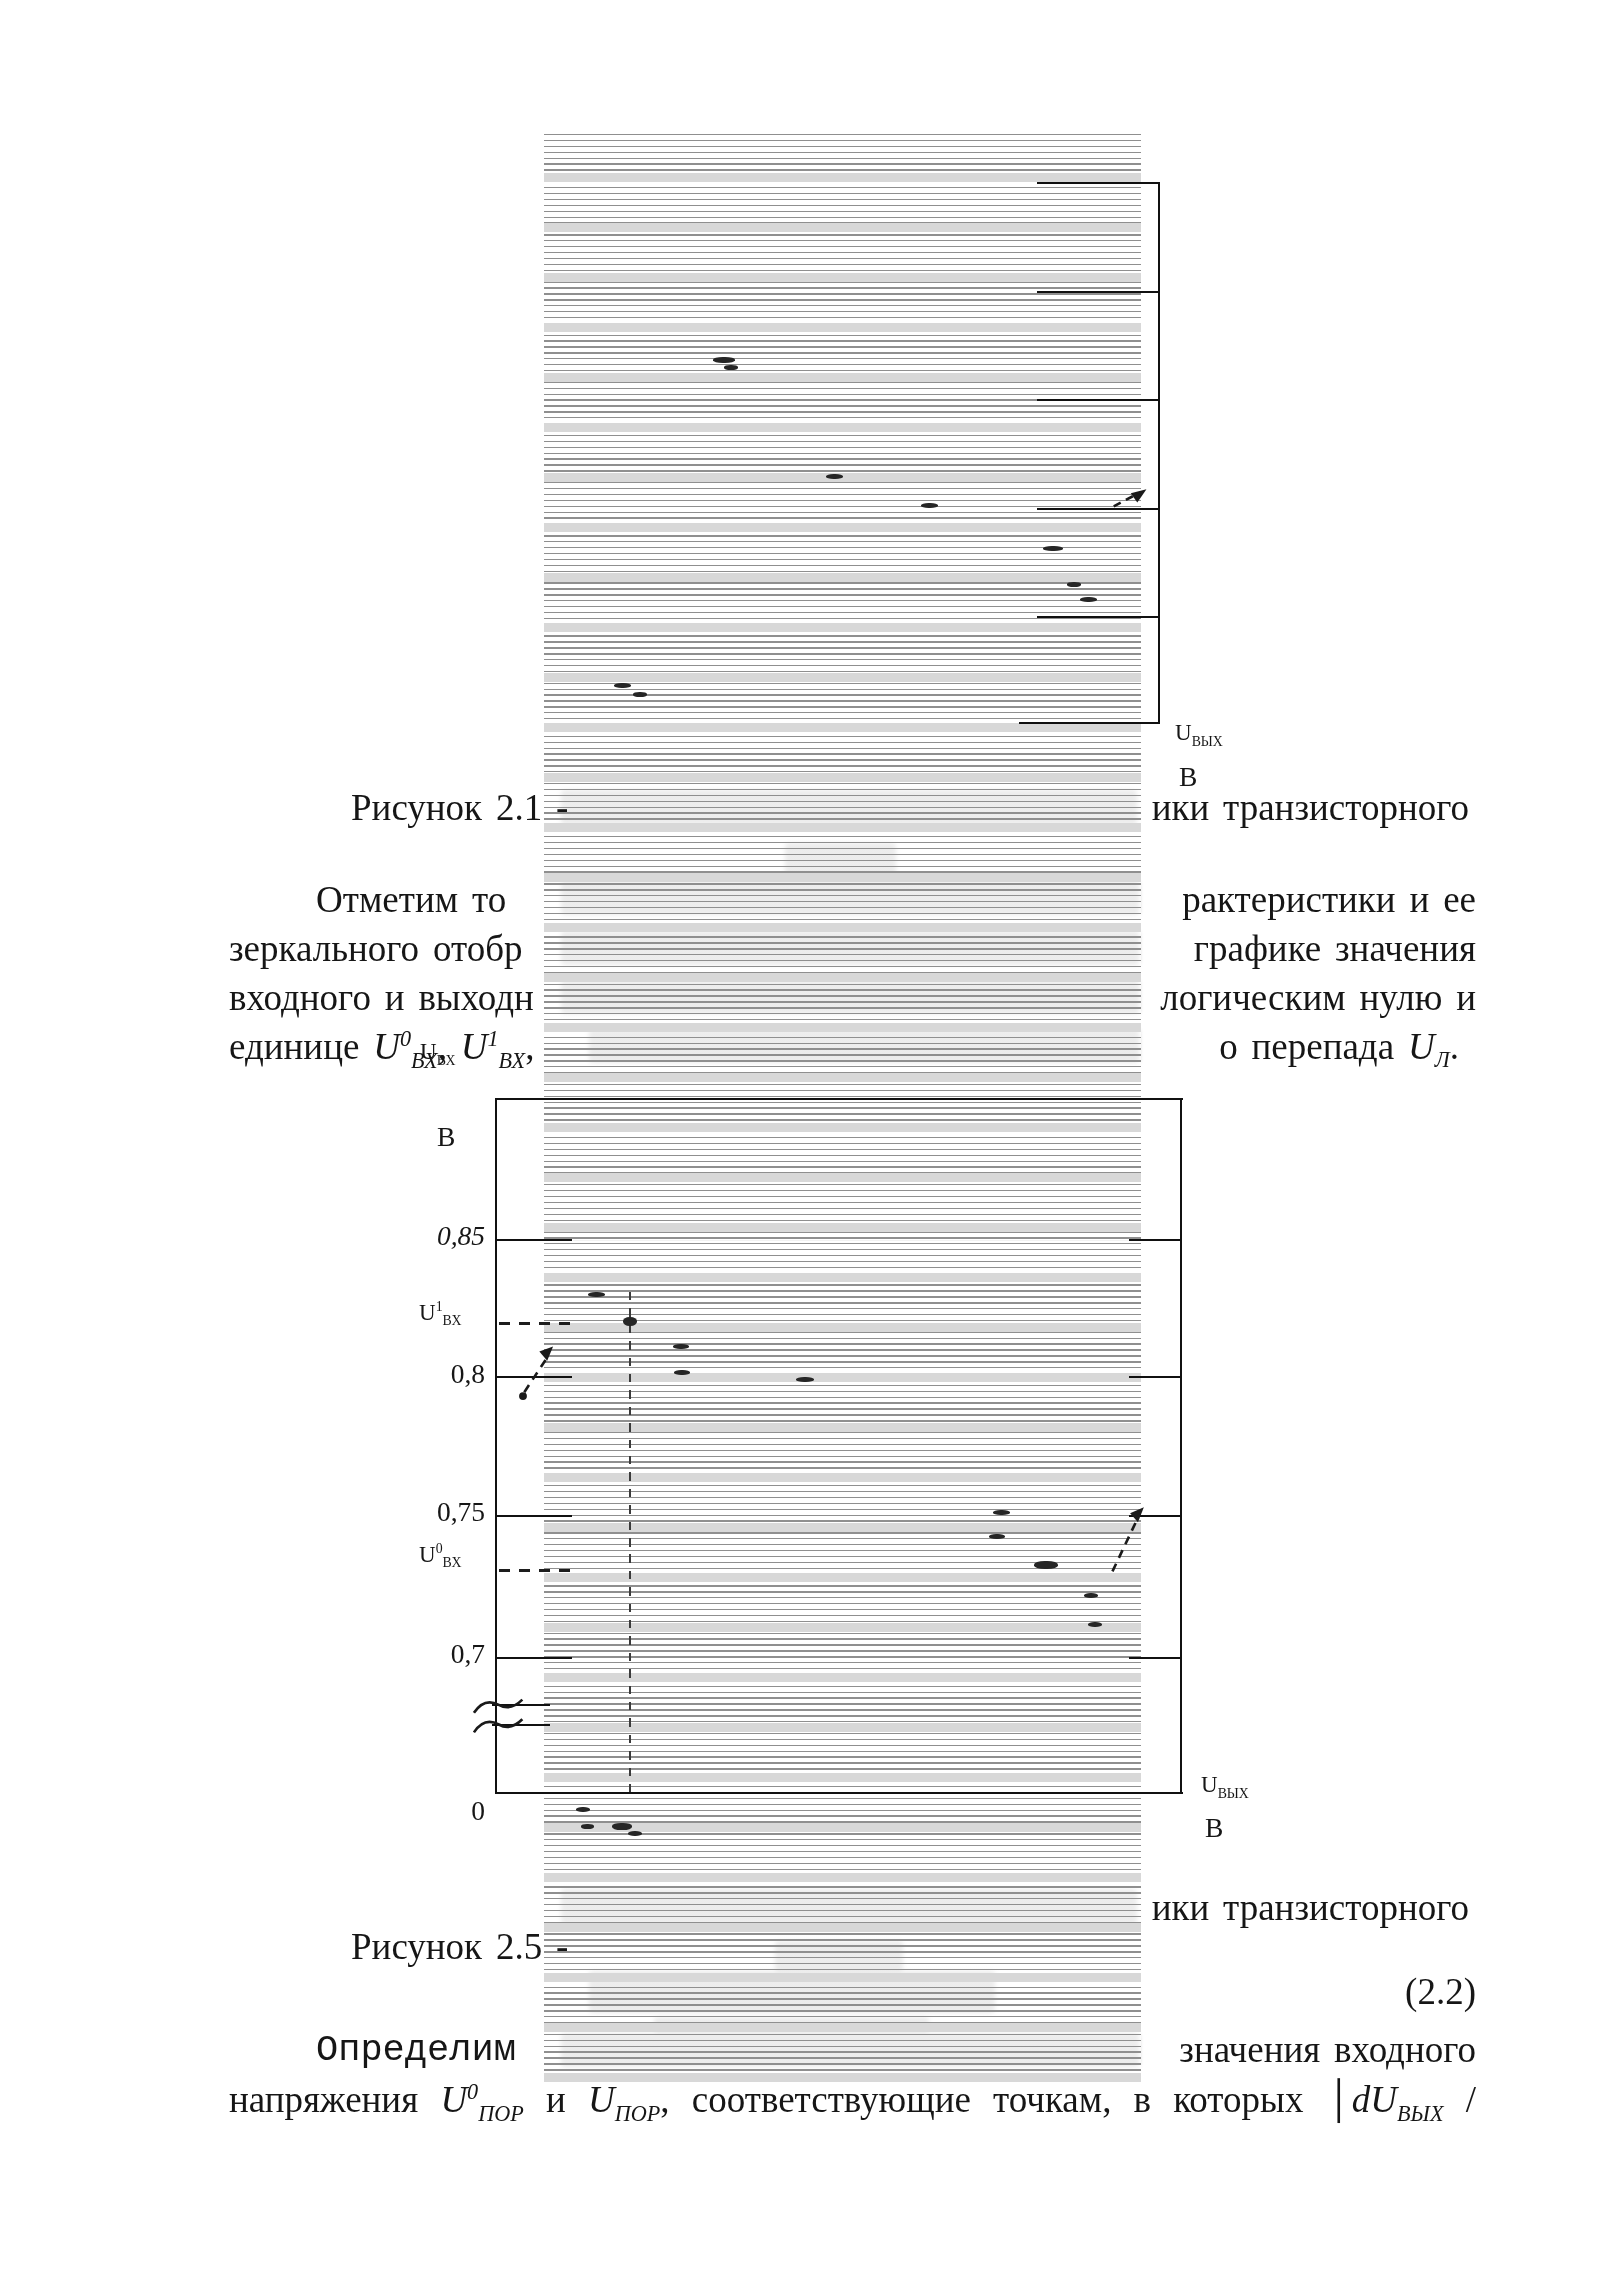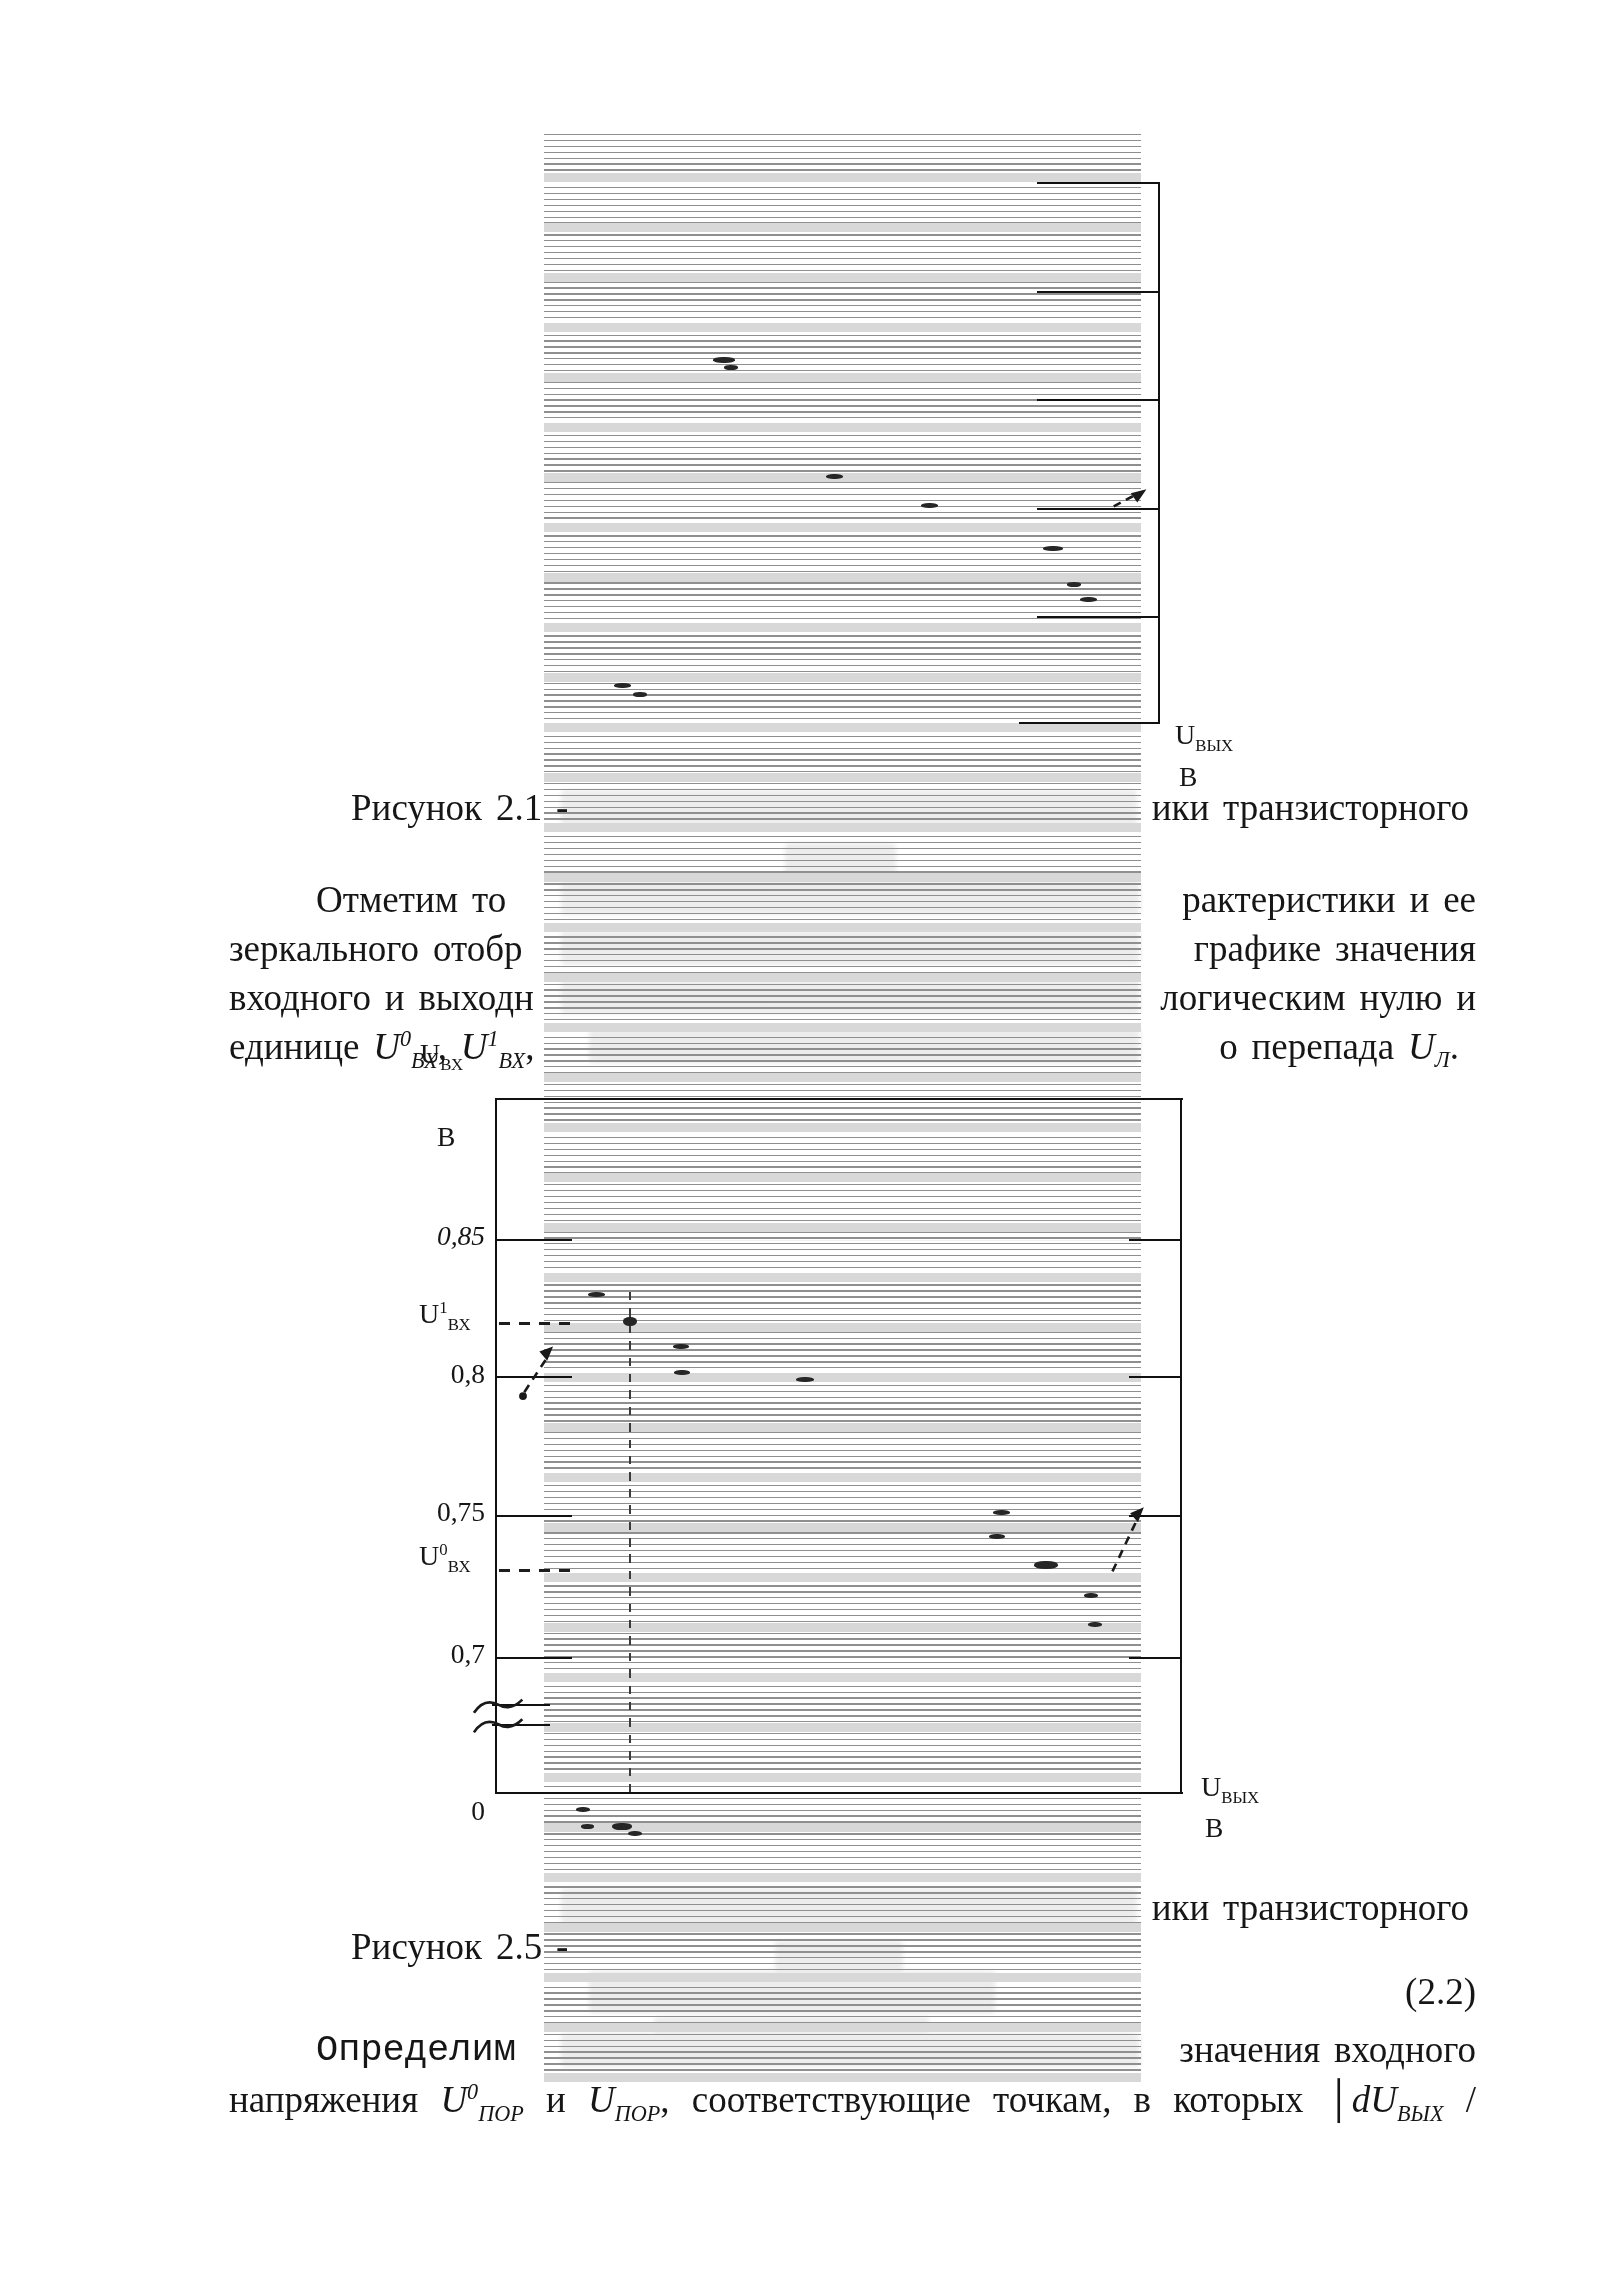--- a/index.html
+++ b/index.html
@@ -29,21 +29,21 @@
   
   .fl{position:absolute;z-index:6;background:#111;}
   .vdash{
     position:absolute;z-index:6;width:2px;
     background-image:repeating-linear-gradient(180deg,#3b3b3b 0 8.5px,rgba(0,0,0,0) 8.5px 16.4px);
   }
   .hdash{
     position:absolute;z-index:6;height:2.6px;
     background-image:repeating-linear-gradient(90deg,#1d1d1d 0 11px,rgba(0,0,0,0) 11px 20px);
   }
-  .axlbl{position:absolute;z-index:6;font-size:28px;line-height:1;white-space:nowrap;}
+  .axlbl{position:absolute;z-index:6;font-size:23px;line-height:1;white-space:nowrap;}
   .ticklbl{position:absolute;z-index:6;font-size:27.5px;line-height:1;width:85px;text-align:right;white-space:nowrap;}
   .unit{position:absolute;z-index:6;font-size:27.5px;line-height:1;}
   .frag{position:absolute;z-index:7;background:#262626;border-radius:45%;}
   svg.anno{position:absolute;left:0;top:0;z-index:7;pointer-events:none;}
   .txt{z-index:6;}
 </style>
 </head>
 <body>
 
 <div class="page">

